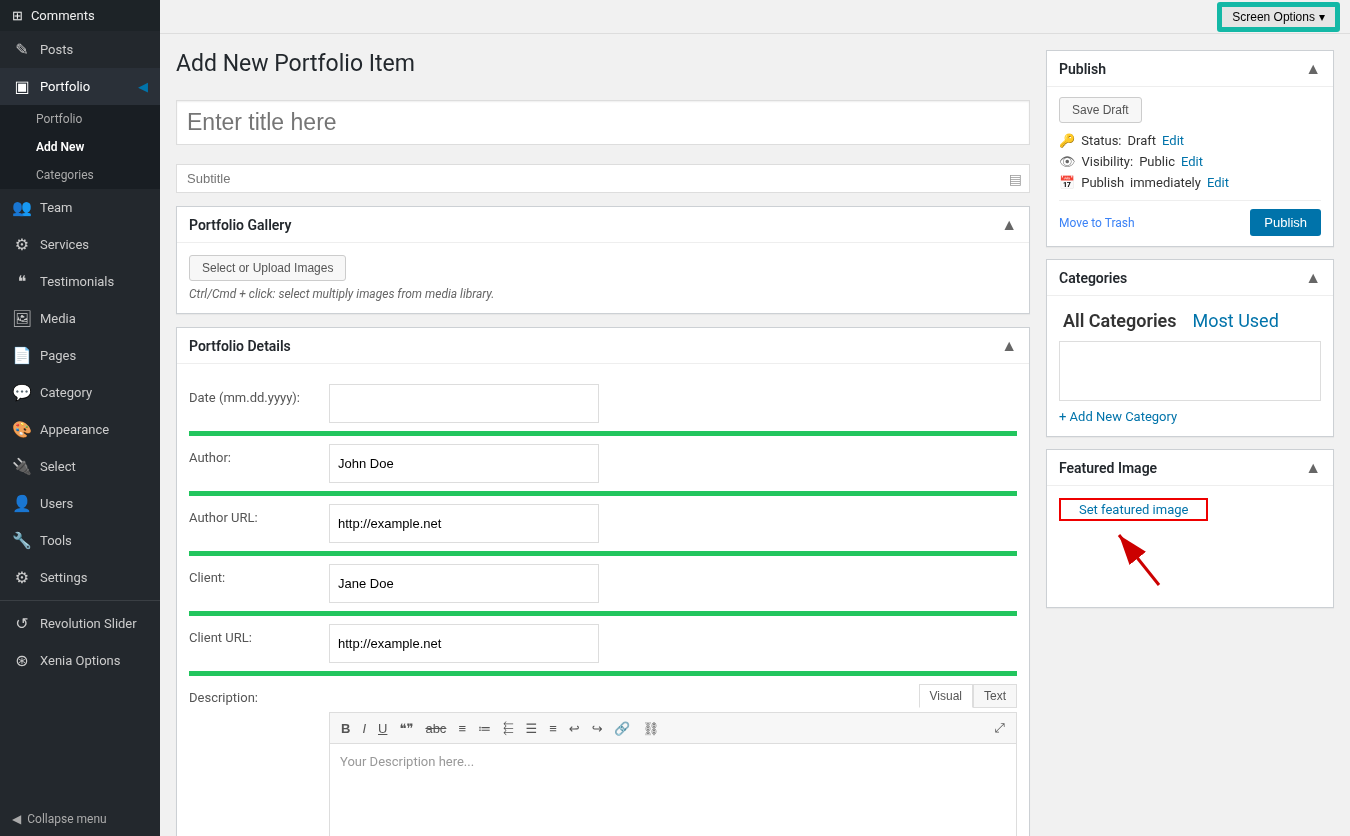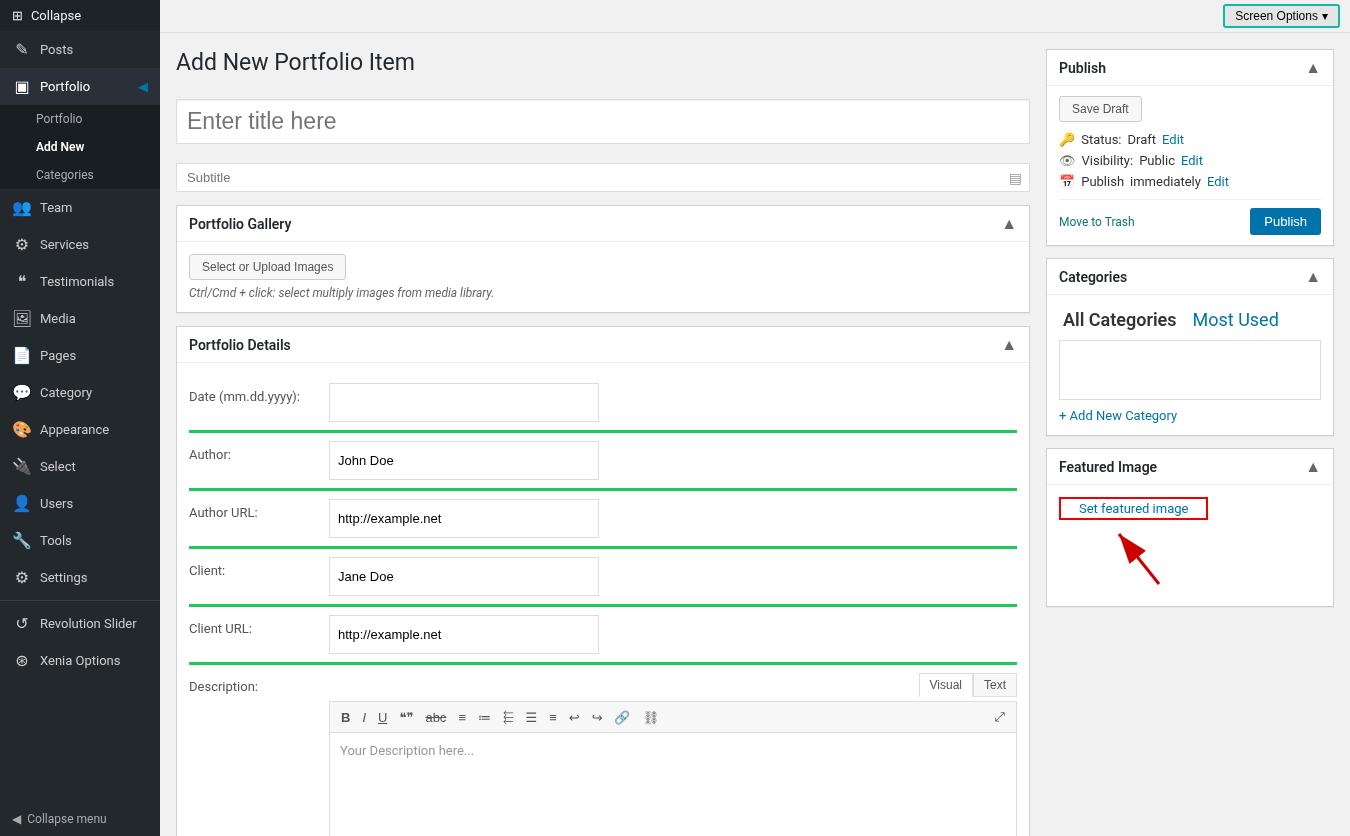--- a/index.html
+++ b/index.html
@@ -68,21 +68,21 @@
       background: #f1f1f1;
       border-bottom: 1px solid #ddd;
       display: flex;
       justify-content: flex-end;
       align-items: center;
       padding: 4px 10px;
       height: 34px;
     }
     .screen-options-btn {
       background: #e5e5e5;
-      border: 2px solid #14b8a6;
+      border: 5px solid #14b8a6;
       border-radius: 3px;
       padding: 3px 10px;
       cursor: pointer;
       font-size: 12px;
       display: flex;
       align-items: center;
       gap: 4px;
     }
 
     
@@ -193,21 +193,21 @@
       font-size: 12px;
       font-style: italic;
       color: #666;
     }
 
     
     .form-row {
       display: flex;
       align-items: flex-start;
       padding: 8px 0;
-      border-bottom: 3px solid #22c55e;
+      border-bottom: 5px solid #22c55e;
     }
     .form-row:last-child { border-bottom: none; }
     .form-label {
       width: 140px;
       flex-shrink: 0;
       padding-top: 6px;
       color: #555;
       font-size: 13px;
     }
     .form-field {
@@ -310,21 +310,21 @@
     }
     .meta-icon { color: #666; }
     .edit-link { color: #0073aa; cursor: pointer; text-decoration: none; }
     .publish-actions {
       display: flex;
       justify-content: space-between;
       align-items: center;
       border-top: 1px solid #eee;
       padding-top: 8px;
     }
-    .move-trash { color: #0f766e; cursor: pointer; font-size: 12px; text-decoration: none; }
+    .move-trash { color: #3b82f6; cursor: pointer; font-size: 12px; text-decoration: none; }
     .publish-btn {
       background: #0073aa;
       color: #fff;
       border: none;
       padding: 6px 14px;
       border-radius: 3px;
       cursor: pointer;
       font-size: 13px;
     }
 
@@ -370,21 +370,21 @@
 
     
     .sidebar-divider { height: 1px; background: #3a3f44; margin: 4px 0; }
   </style>
 </head>
 <body>
 
 <nav id="sidebar">
   <div class="sidebar-header">
     <span>⊞</span>
-    <span>Collapse</span>
+    <span>Comments</span>
   </div>
 
   <div class="sidebar-item">
     <span class="sidebar-icon">✎</span>
     <span>Posts</span>
   </div>
 
   <div class="sidebar-item active-parent">
     <span class="sidebar-icon">▣</span>
     <span>Portfolio</span>

